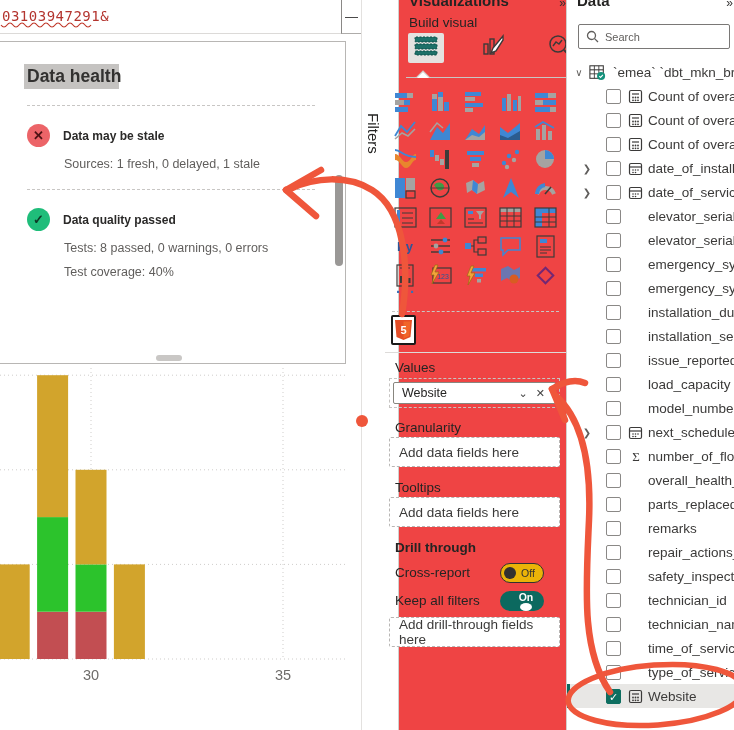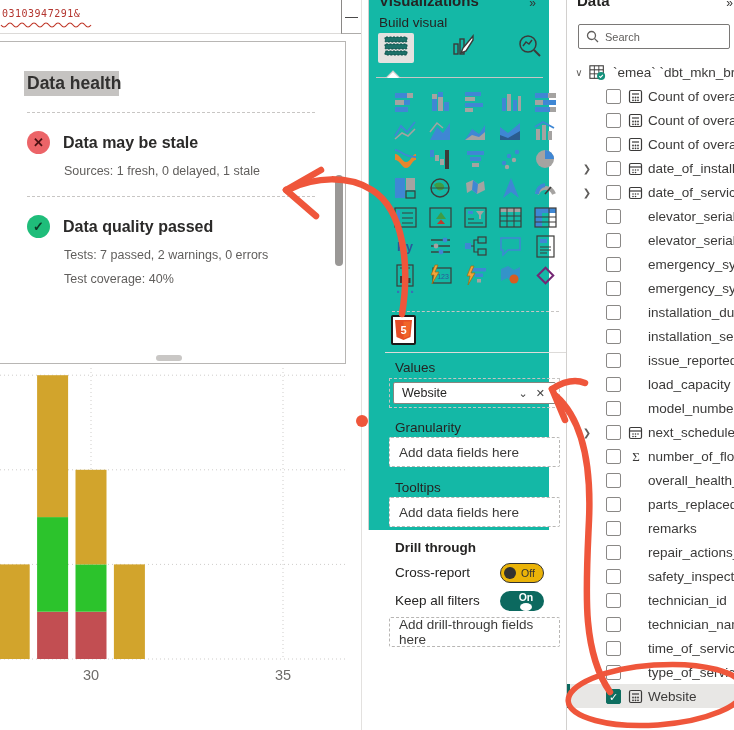--- a/index.html
+++ b/index.html
@@ -2,56 +2,56 @@
 <html><head>
 <meta charset="utf-8">
 <style>
   * { margin:0; padding:0; box-sizing:border-box; }
   html,body { width:734px; height:730px; }
   body { font-family:"Liberation Sans", sans-serif; background:#fff; overflow:hidden; }
   #root { position:relative; width:734px; height:730px; background:#fff; overflow:hidden; }
 
   
   .red-num { position:absolute; left:2px; top:8px; font-family:"DejaVu Sans Mono", monospace;
-             font-size:10px; color:#b3342e; letter-spacing:.5px; z-index:3; }
+             font-size:14px; color:#b3342e; letter-spacing:.5px; z-index:3; }
   .canvas-topline { position:absolute; left:0; top:33px; width:361px; height:0;
              border-top:1px solid #dcdad8; }
 
   .health-card { position:absolute; left:0; top:41px; width:346px; height:323px; background:#fff;
              border-top:1px solid #b8b6b4; border-right:1px solid #b8b6b4; border-bottom:1px solid #b8b6b4;
-             padding:28px 30px 0 27px; overflow:hidden; }
+             padding:21px 30px 0 27px; overflow:hidden; }
   .hc-title-wrap { position:relative; display:inline-block; margin-top:3px; }
   .hc-hl { position:absolute; left:-3px; top:-2px; width:95px; height:25px; background:#c5c3c1; }
   .hc-title { position:relative; font-size:17.5px; font-weight:bold; color:#323130; }
   .hc-sub { margin-top:14px; font-size:12.5px; color:#605e5c; }
   .hc-div { border:none; border-top:1px dashed #c8c6c4; margin:17px 0 0 0; }
   .hc-sec { margin-top:18px; }
   .hc-sec-head { display:flex; align-items:center; gap:13px; }
   .hc-circ { width:23px; height:23px; border-radius:50%; display:flex; align-items:center;
              justify-content:center; font-size:13px; font-weight:bold; flex:none; }
   .hc-circ.error { background:#ec6468; color:#4c1113; }
   .hc-circ.success { background:#1fbd7a; color:#0c3a26; }
-  .hc-sec-title { font-size:16px; font-weight:bold; color:#2b2a29; }
+  .hc-sec-title { font-size:12px; font-weight:bold; color:#2b2a29; }
   .hc-line { margin:10px 0 0 37px; font-size:12.5px; color:#605e5c; }
   .hc-vscroll { position:absolute; right:2px; top:133px; width:8px; height:91px; background:#9a9896; border-radius:4px; }
   .hc-hscroll { position:absolute; left:156px; bottom:2px; width:26px; height:6px; background:#c9c7c5; border-radius:3px; }
 
   .chart-wrap { position:absolute; left:0; top:365px; width:348px; height:330px; }
   .xlab { position:absolute; font-size:14.5px; color:#6e6c6a; transform:translateX(-50%); }
 
   .minbox { position:absolute; left:341px; top:0; width:20px; height:34px; background:#fff;
             border-left:1px solid #8a8886; border-bottom:1px solid #aeacaa; z-index:2;
             display:flex; align-items:center; justify-content:center; font-size:13px; color:#323130; }
   .filters-strip { position:absolute; left:361px; top:0; width:24px; height:730px; background:#fff;
             border-left:1px solid #e3e1df; }
   .filters-label { position:absolute; left:3px; top:113px; writing-mode:vertical-rl;
             font-size:15px; color:#252423; }
 
   
-  .viz-pane { position:absolute; left:368px; top:0; width:181px; height:530px; background:#14b8a6;
+  .viz-pane { position:absolute; left:398px; top:0; width:181px; height:730px; background:#ef4444;
             border-left:1px solid #d2d0ce; }
   .pane-title { position:absolute; left:10px; top:-8px; font-size:15px; font-weight:bold; color:#252423; }
   .pane-collapse { position:absolute; top:-4px; font-size:12px; color:#323130; letter-spacing:-1px; }
   .viz-pane .pane-collapse { right:14px; }
   .build-label { position:absolute; left:10px; top:15px; font-size:13.5px; color:#252423; }
   .mode-row { position:absolute; left:9px; top:33px; width:163px; height:32px; }
   .mode-btn { position:absolute; top:0; width:36px; height:30px; display:flex; align-items:center;
             justify-content:center; border-radius:2px; }
   .mode-btn.sel { background:#e4e2e0; }
   .viz-divider { position:absolute; left:7px; top:77px; width:167px; border-top:1px solid #c8c6c4; }
@@ -139,21 +139,21 @@
       <span class="hc-sec-title">Data may be stale</span>
           </div>
           <div class="hc-line">Sources: 1 fresh, 0 delayed, 1 stale</div>
         </div>
         <div class="hc-sec">
           <hr class="hc-div">
           <div class="hc-sec-head" style="margin-top:18px;">
       <span class="hc-circ success">✓</span>
       <span class="hc-sec-title">Data quality passed</span>
           </div>
-          <div class="hc-line">Tests: 7 passed, 2 warnings, 0 errors</div>
+          <div class="hc-line">Tests: 8 passed, 0 warnings, 0 errors</div>
           <div class="hc-line">Test coverage: 40%</div>
         </div>
       </div>
     <div class="hc-vscroll"></div>
     <div class="hc-hscroll"></div>
   </div>
 
   <div class="chart-wrap">
     <svg id="chart-svg" width="348" height="300">
         <line x1="0" y1="199.4" x2="348" y2="199.4" stroke="#cfcdcb" stroke-width="1" stroke-dasharray="1 3"></line>

